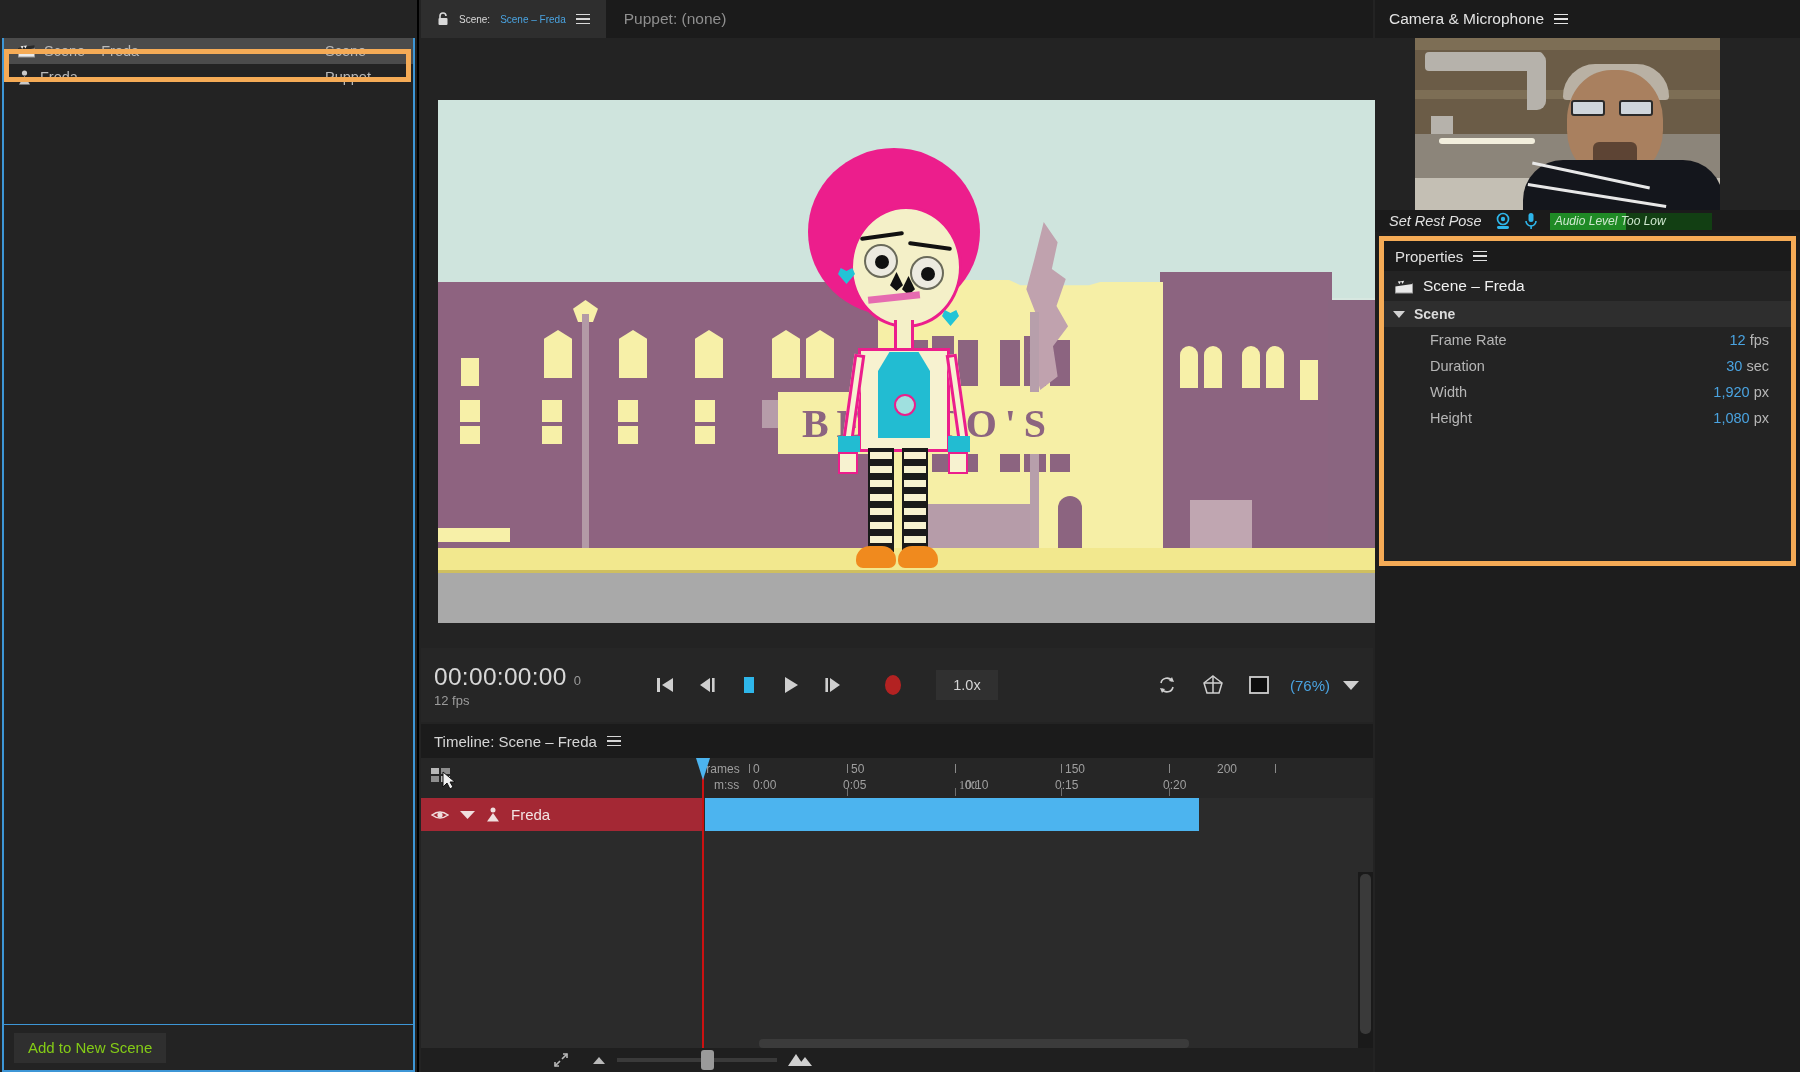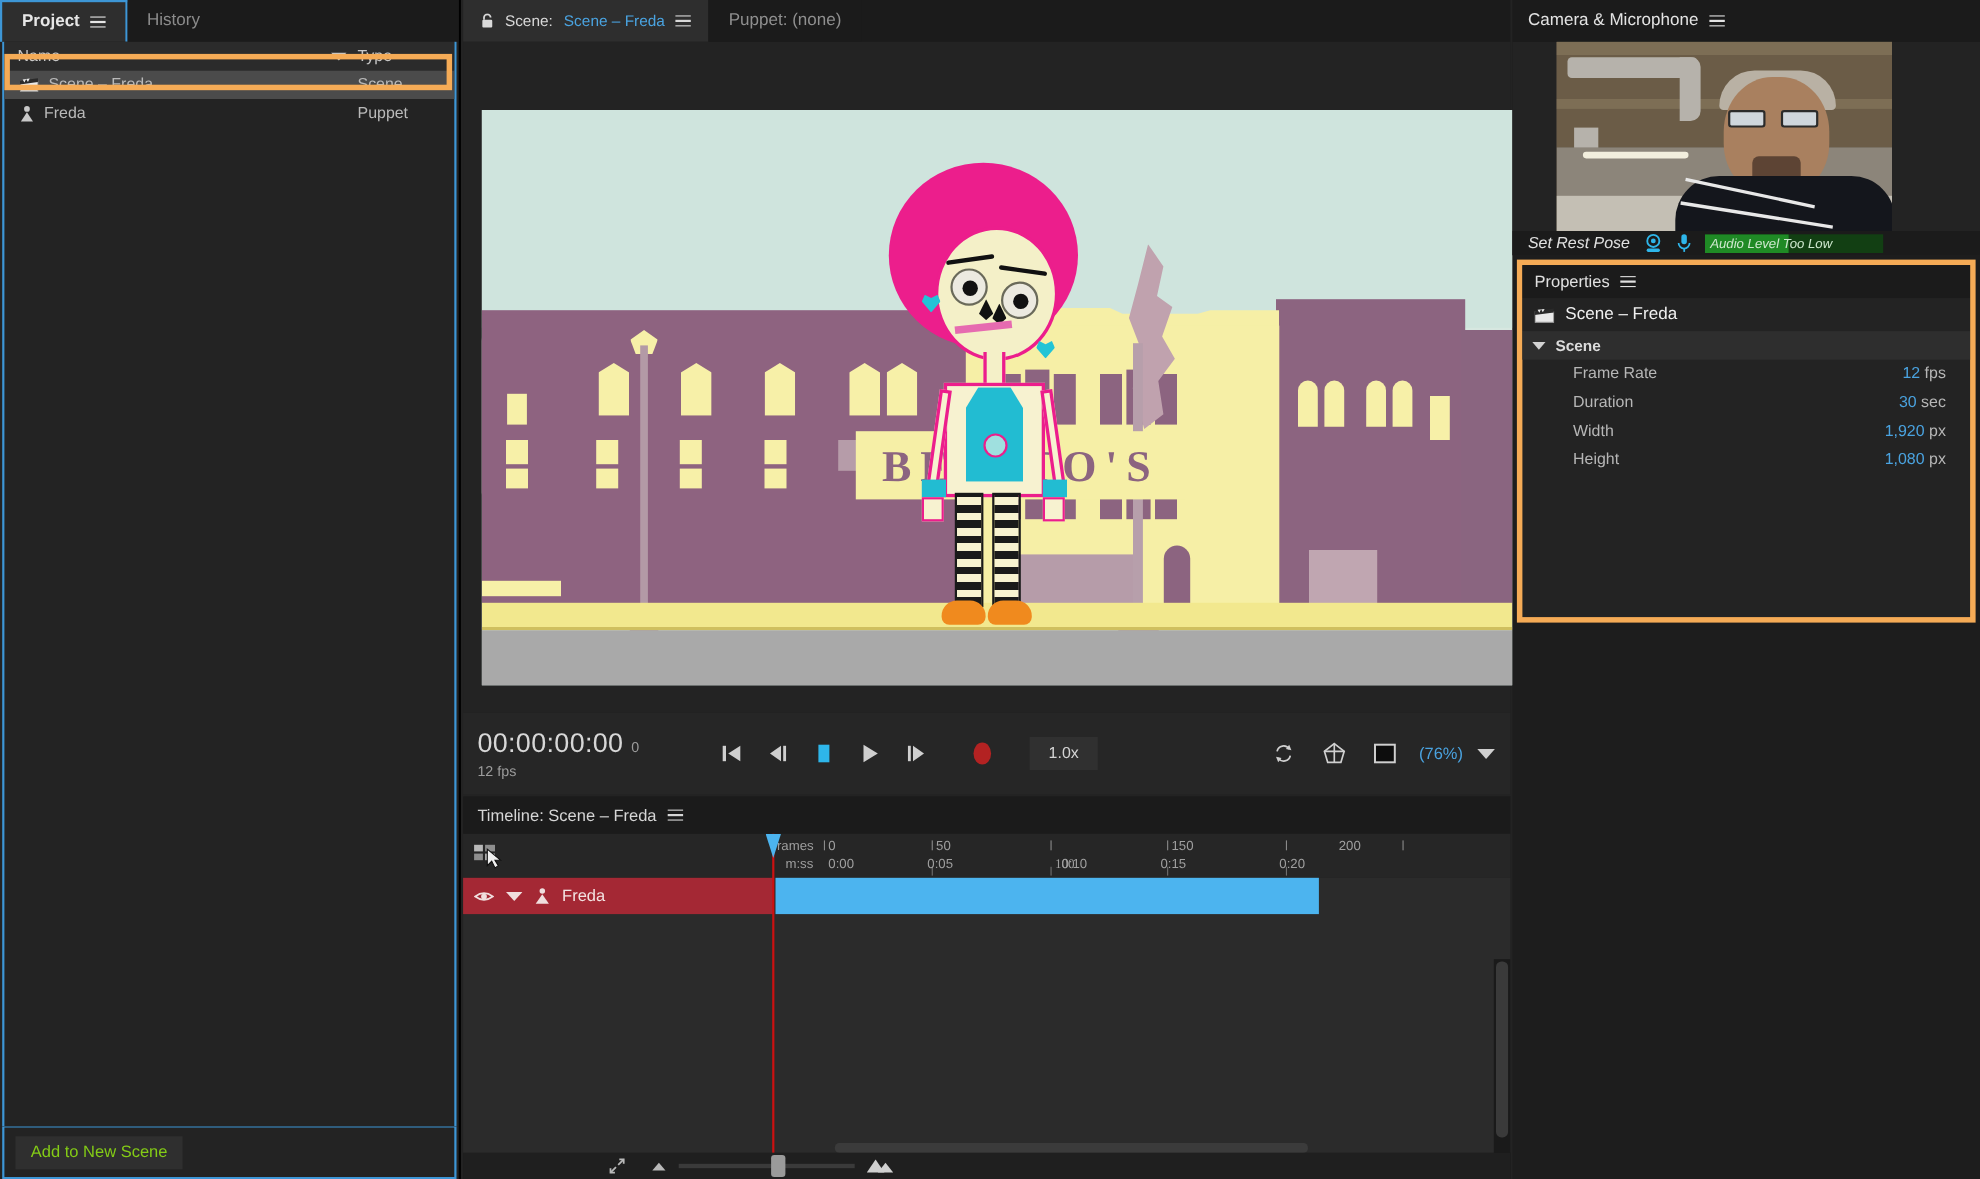--- a/index.html
+++ b/index.html
@@ -66,21 +66,21 @@
   #proj-highlight {
     position: absolute; left: 4px; top: 49px; width: 407px; height: 33px;
     border: 5px solid #f5ab56; background: transparent; pointer-events: none;
   }
 
   
   #scene-panel { position: absolute; left: 421px; top: 0; width: 952px; height: 722px; background: #232323; }
   #scene-tabbar { height: 38px; background: #1b1b1b; display: flex; }
   #scene-tab {
     display: flex; align-items: center; gap: 10px; padding: 0 16px;
-    background: #2e2e2e; font-size: 14px; color: #d9d9d9;
+    background: #2e2e2e; font-size: 10px; color: #d9d9d9;
   }
   #puppet-tab { display: flex; align-items: center; padding: 0 18px; font-size: 15.5px; color: #8f8f8f; background:#1b1b1b; }
   .scene-accent { color: #4aa3e0; }
   .lock-icon { width: 12px; height: 14px; position: relative; display:inline-block; }
 
   #stage-area { position: absolute; left: 0; top: 38px; width: 952px; height: 610px; background: #232323; }
   #canvas {
     position: absolute; left: 17px; top: 62px; width: 937px; height: 523px;
     background: #d7e7e0; overflow: hidden;
   }
@@ -233,40 +233,22 @@
   .prop-row .v b { color:#4aa3e0; font-weight:normal; }
 
   svg { display:block; }
 </style>
 </head>
 <body>
 
 <div id="app">
 
   <div id="project-panel">
-    <div class="tabbar">
-      <div class="tab active">
-        <span>Project</span>
-        <span class="hamburger">
-            <i></i>
-            <i></i>
-            <i></i>
-          </span>
-      </div>
-      <div class="tab">
-        <span>History</span>
-      </div>
-    </div>
 
     <div id="project-body">
-      <div class="col-head">
-        <span class="c-name">Name</span>
-        <span class="sortcaret"></span>
-        <span class="c-type">Type</span>
-      </div>
 
       <div class="proj-row selected">
         <span class="r-name">
           <span class="clap-icon">
             <svg width="17" height="14" viewBox="0 0 17 14">
               <rect x="0.5" y="4" width="16" height="9" fill="#e9e9e9" stroke="#9b9b9b"></rect>
               <polygon points="0,3.5 16.5,1.2 16.5,4.6 0,6.8" fill="#2a2a2a"></polygon>
               <polygon points="2.6,2.2 4.2,4.9 5.8,1.8 7.4,4.5 9,1.4" fill="#e9e9e9"></polygon>
             </svg>
           </span>

